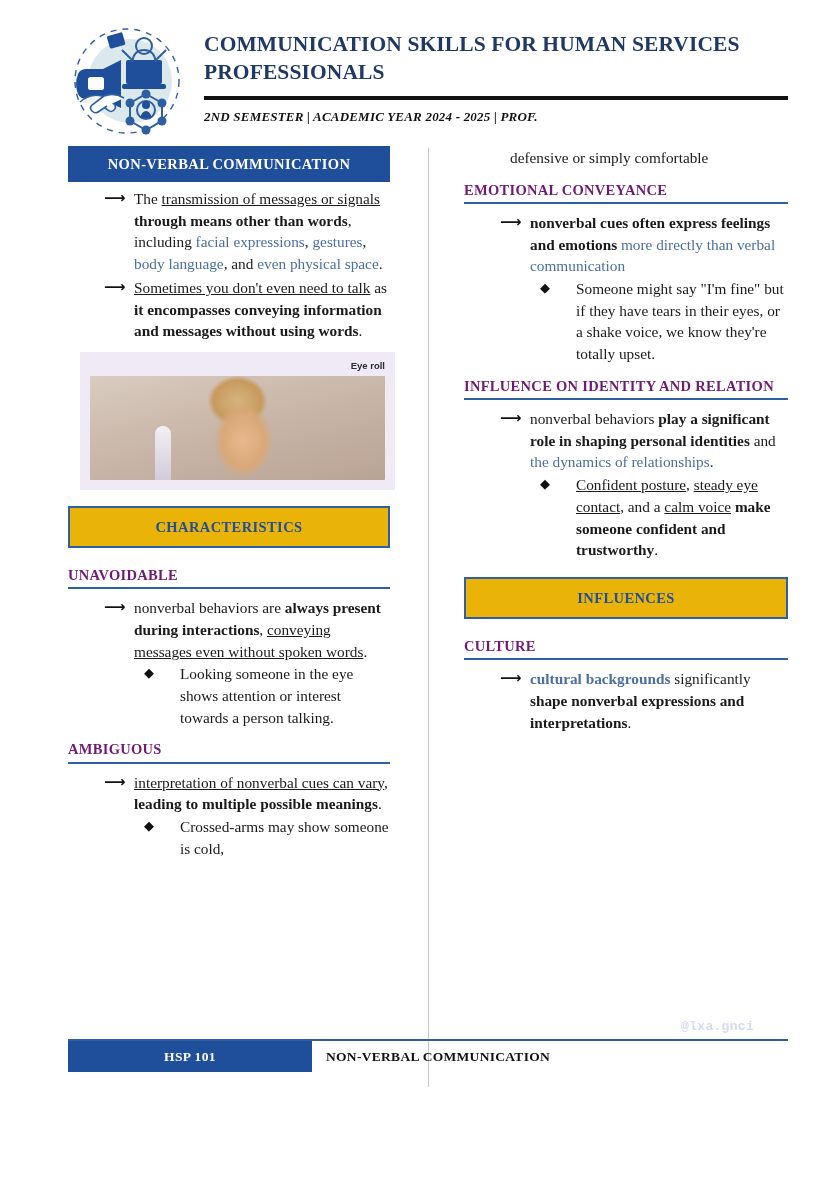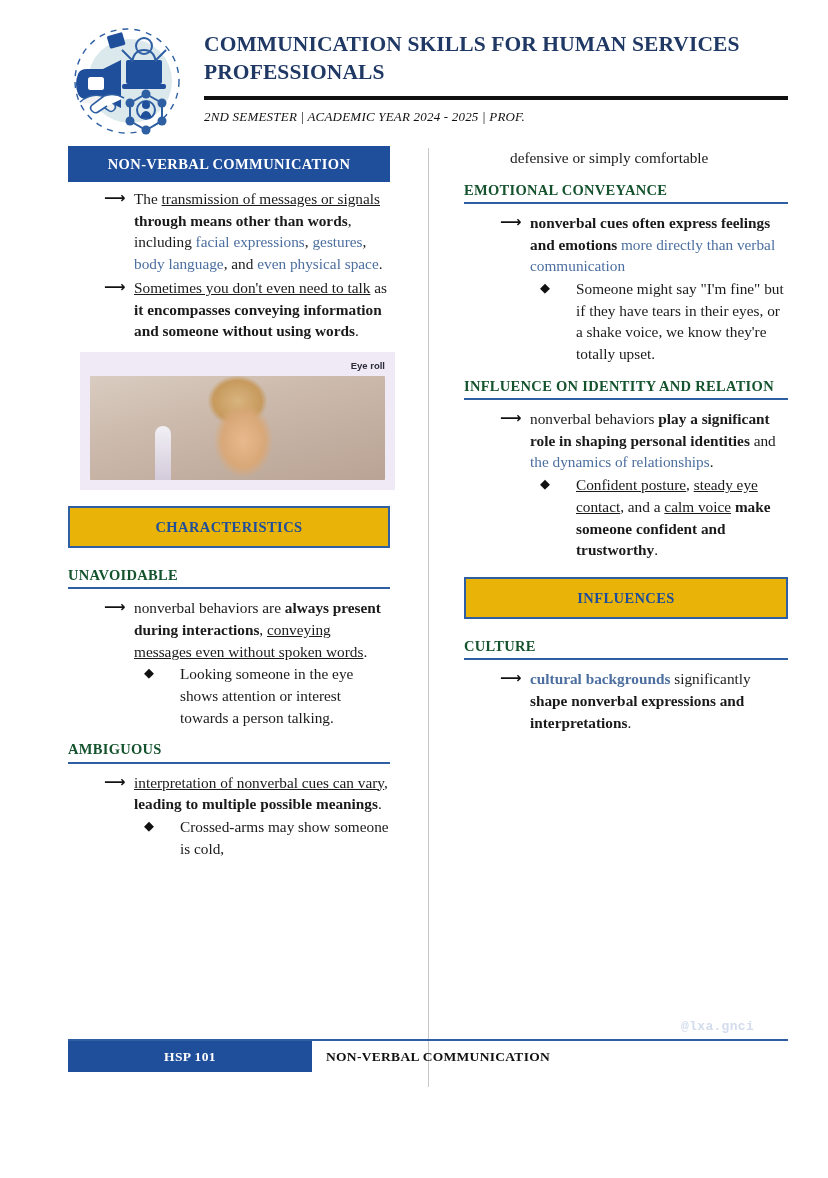--- a/index.html
+++ b/index.html
@@ -51,21 +51,21 @@
   .title-rule {
     height: 4px;
     background: #111111;
     margin-top: 9px;
     margin-bottom: 9px;
     width: 100%;
   }
   .subtitle {
     font-family: "Liberation Serif", serif;
     font-style: italic;
-    font-weight: normal;
+    font-weight: bold;
     font-size: 13px;
     letter-spacing: 0.2px;
     color: #111111;
   }
 
   
   .columns {
     display: flex;
     padding: 6px 40px 0 68px;
     height: 965px;
@@ -105,21 +105,21 @@
     color: #1F4E9B;
     text-align: center;
     font-weight: bold;
     font-size: 14.5px;
     letter-spacing: 0.4px;
     padding: 11px 6px 10px;
     border: 2px solid #2E5FA3;
     margin: 16px 0 18px;
   }
   .subhead {
-    color: #14532d;
+    color: #701a75;
     font-weight: bold;
     font-size: 14.5px;
     letter-spacing: 0.3px;
     line-height: 1.25;
     padding-bottom: 3px;
     border-bottom: 2.5px solid #2E5FA3;
     margin-bottom: 8px;
     margin-top: 12px;
   }
   .subhead.tight { margin-top: 4px; }
@@ -313,21 +313,21 @@
 
       <div class="banner-filled">NON-VERBAL COMMUNICATION</div>
 
       <ul class="lvl1">
         <li>
           <span class="arrow">⟶</span>
           <span>The </span><span class="u">transmission of messages or signals </span><b>through means other than words</b><span>, including </span><span class="it">facial expressions</span><span>, </span><span class="it">gestures</span><span>, </span><span class="it">body language</span><span>, and </span><span class="it">even physical space</span><span>.</span>
         </li>
         <li>
           <span class="arrow">⟶</span>
-          <span class="u">Sometimes you don't even need to talk</span><span> as </span><b>it encompasses conveying information and someone without using words</b><span>.</span>
+          <span class="u">Sometimes you don't even need to talk</span><span> as </span><b>it encompasses conveying information and messages without using words</b><span>.</span>
         </li>
       </ul>
 
       <div class="gifblock">
         <div class="gifcell">
           <div class="gifcap">Eye roll</div>
           <div class="gifimg gif-eyeroll"></div>
         </div>
       </div>
 

